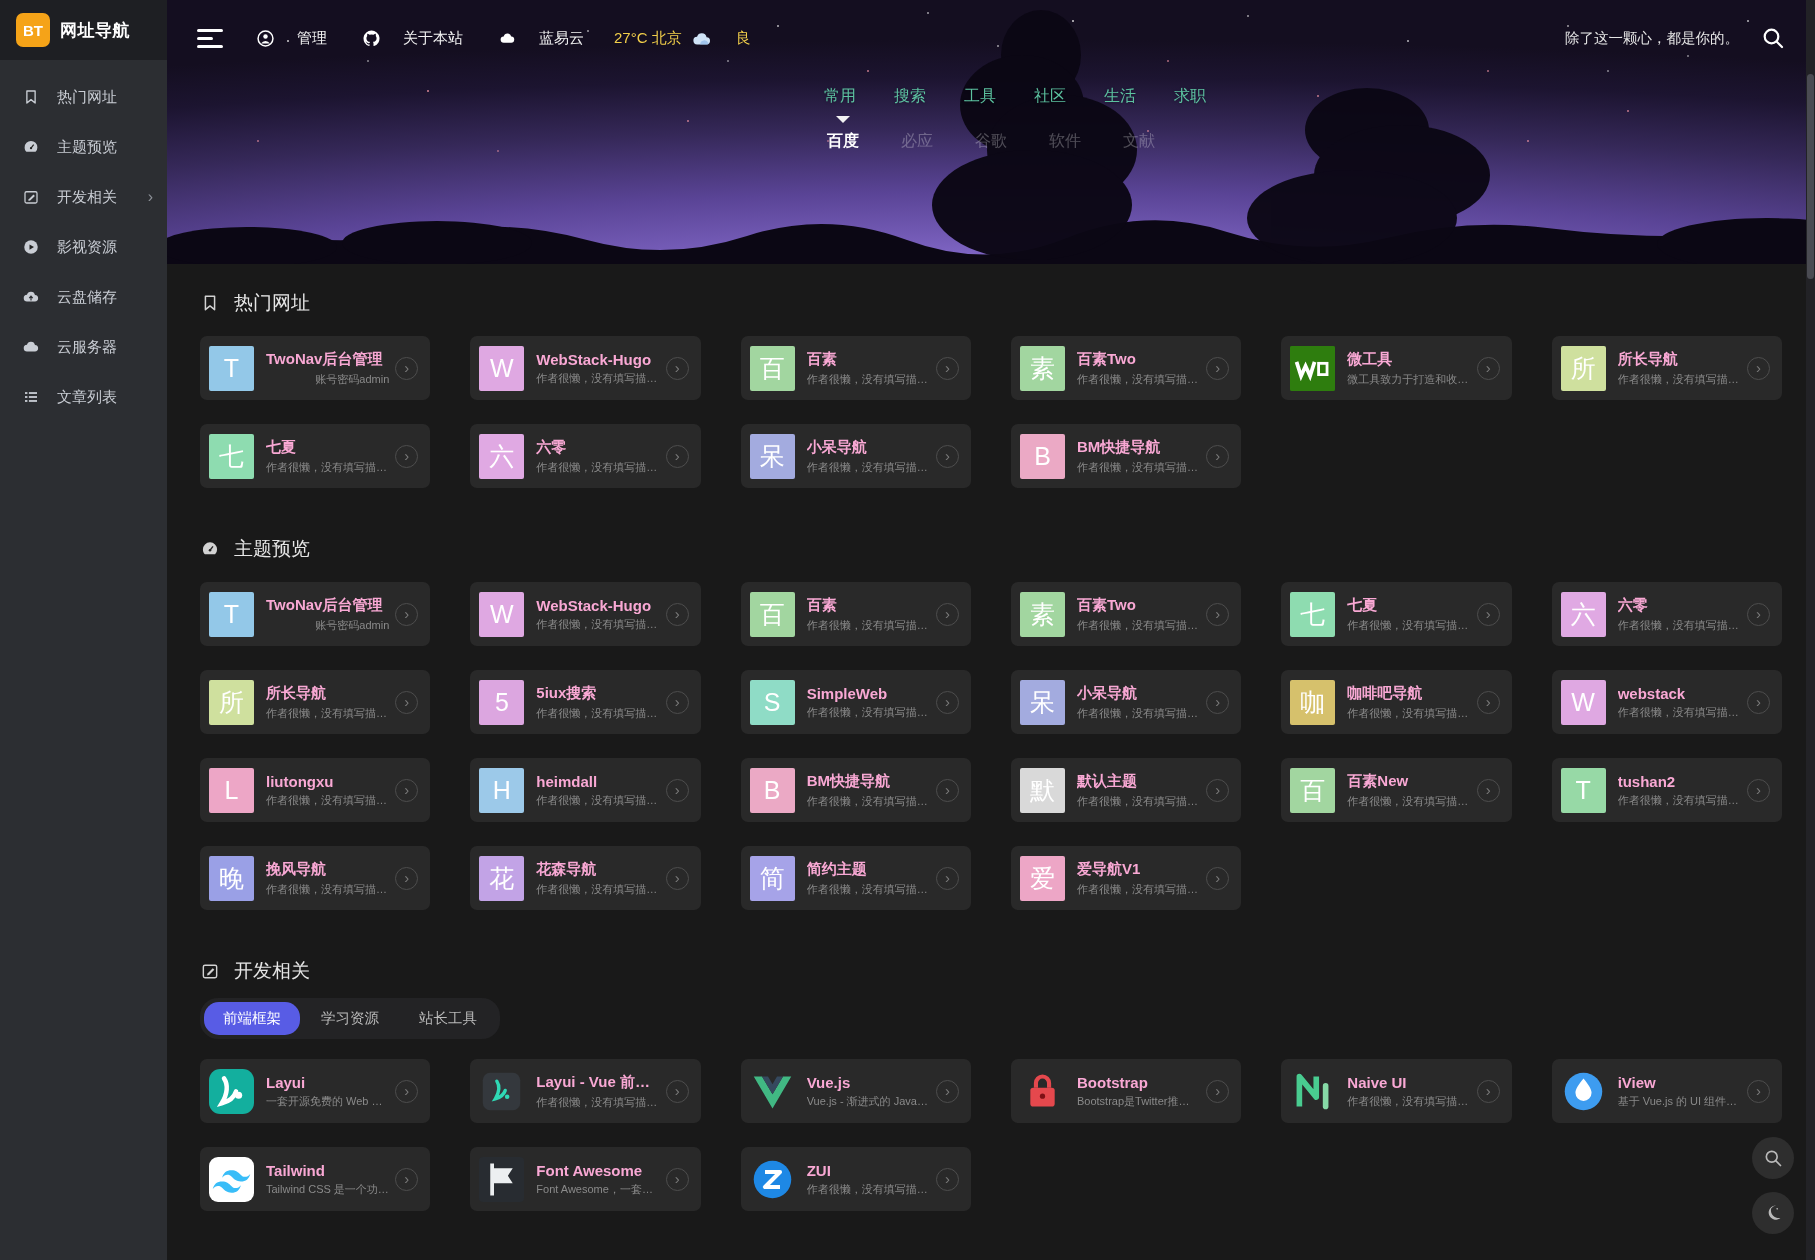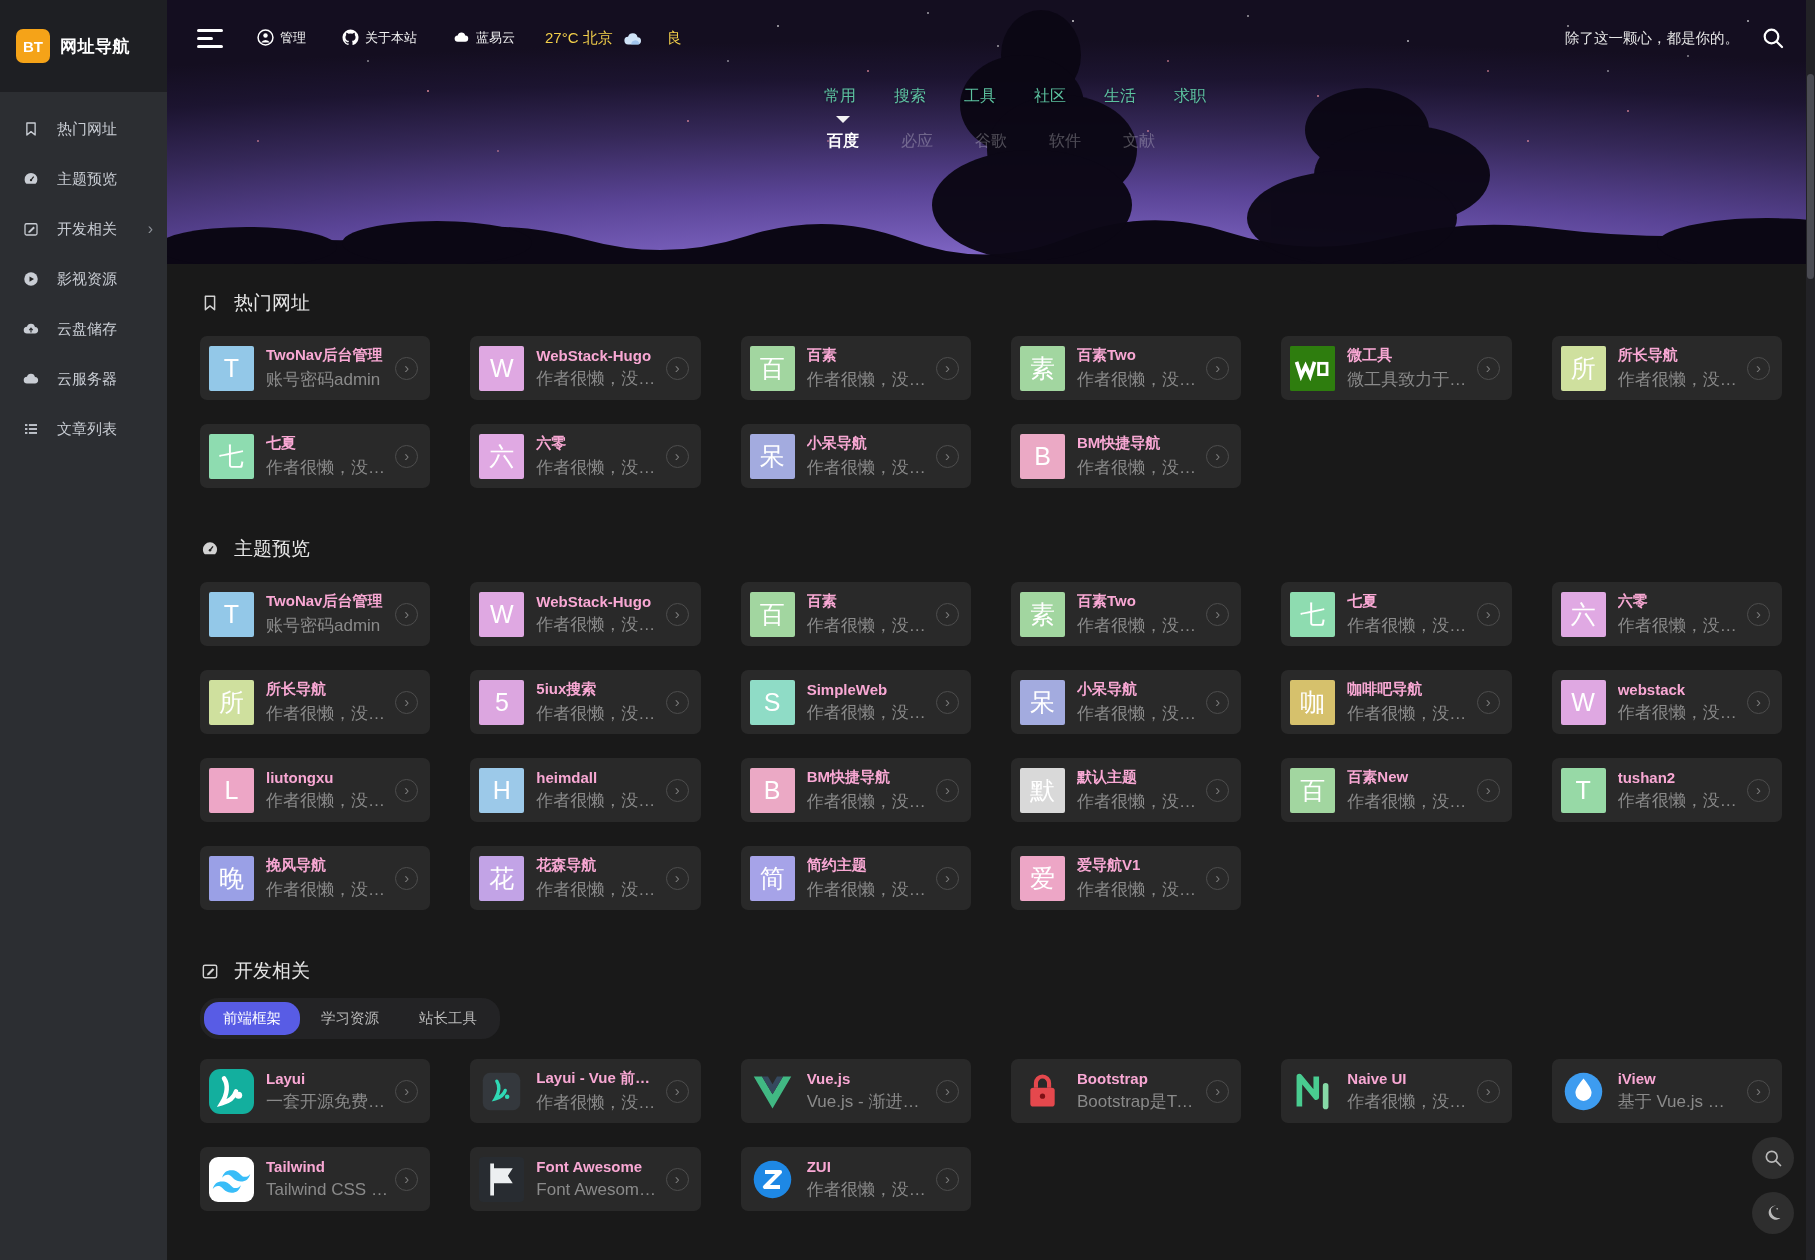--- a/index.html
+++ b/index.html
@@ -26,34 +26,34 @@
   .engine{position:relative;font-size:16px;color:rgba(255,255,255,.28);cursor:pointer;padding:2px 2px;}
   .engine.active{color:#ffffff;font-weight:bold;}
   .engine.active::before{content:'';position:absolute;top:-13px;left:50%;transform:translateX(-50%);border:7px solid transparent;border-top-color:#f2f2f2;}
 
   
   .topbar{position:absolute;left:167px;top:0;right:0;height:76px;display:flex;align-items:center;padding:0 30px;box-sizing:border-box;z-index:6;color:#fff;}
   .burger{display:inline-flex;flex-direction:column;gap:5px;margin-right:34px;cursor:pointer;}
   .burger i{display:block;height:3px;background:#fff;border-radius:2px;width:26px;}
   .burger i:nth-child(2){width:16px;}
   .top-menu{display:flex;gap:36px;align-items:center;}
-  .tm-item{display:flex;align-items:flex-start;gap:6px;font-size:13px;color:#f2f2f2;cursor:pointer;}
+  .tm-item{display:flex;align-items:center;gap:23px;font-size:15px;color:#f2f2f2;cursor:pointer;}
   .tm-icon{width:17px;height:17px;display:inline-flex;}
   .tm-icon svg{width:100%;height:100%;}
   .weather{display:flex;align-items:center;gap:9px;margin-left:30px;}
   .w-temp,.w-aqi{color:#f2cf4a;font-size:15px;}
   .w-aqi{margin-left:14px;}
   .w-cloud{width:22px;height:18px;display:inline-flex;}
   .top-right{margin-left:auto;display:flex;align-items:center;gap:22px;}
   .slogan{font-size:14.5px;color:#e5e5e5;}
   .top-search{width:24px;height:24px;color:#fff;cursor:pointer;}
 
   
   .sidebar{position:absolute;left:0;top:0;bottom:0;width:167px;background:#2c2e32;z-index:10;display:flex;flex-direction:column;}
-  .sidebar-logo{height:92px;background:#1e1f23;display:flex;align-items:center;padding-left:16px;gap:10px;flex:none;cursor:pointer;}
+  .sidebar-logo{height:60px;background:#1e1f23;display:flex;align-items:center;padding-left:16px;gap:10px;flex:none;cursor:pointer;}
   .logo-badge{width:34px;height:34px;border-radius:7px;background:#f5a318;color:#fff;font-weight:bold;font-size:15px;display:flex;align-items:center;justify-content:center;}
   .logo-title{color:#fff;font-size:17px;font-weight:bold;letter-spacing:.5px;}
   .menu{display:flex;flex-direction:column;padding-top:12px;}
   .menu-footer{margin-top:auto;padding-bottom:8px;}
   .mi{height:50px;display:flex;align-items:center;padding:0 14px 0 22px;color:#c9cdd4;font-size:15px;cursor:pointer;}
   .mi-icon{width:18px;height:18px;margin-right:17px;color:#c9cdd4;flex:none;}
   .mi-icon svg{width:100%;height:100%;}
   .mi-chevron{margin-left:auto;color:#8b8f96;font-size:16px;}
 
   
@@ -66,21 +66,21 @@
   .section .section-head{margin-top:48px;}
   .tabbar{display:inline-flex;background:#232325;border-radius:18px;padding:4px;margin-top:14px;gap:2px;}
   .tab{padding:7px 19px;border-radius:15px;font-size:14.5px;color:#b9b9b9;cursor:pointer;}
   .tab.active{background:#585ce5;color:#fff;}
   .grid{display:grid;grid-template-columns:repeat(6,1fr);gap:24px 40px;margin-top:20px;}
   .card{height:64px;background:#292929;border-radius:7px;display:flex;align-items:center;padding:0 12px 0 9px;cursor:pointer;min-width:0;}
   .card-icon{width:45px;height:45px;flex:none;display:flex;align-items:center;justify-content:center;font-size:25px;color:#fff;margin-right:12px;border-radius:2px;overflow:hidden;}
   .card-icon svg{width:100%;height:100%;}
   .card-text{flex:1;min-width:0;display:flex;flex-direction:column;gap:3px;}
   .card-title{font-size:15px;font-weight:bold;color:#f9a8d4;white-space:nowrap;overflow:hidden;text-overflow:ellipsis;}
-  .card-desc{font-size:17px;color:#8a8a8a;white-space:nowrap;overflow:hidden;text-overflow:ellipsis;}
+  .card-desc{font-size:11px;color:#8a8a8a;white-space:nowrap;overflow:hidden;text-overflow:ellipsis;text-align:right;}
   .card-arrow{flex:none;width:21px;height:21px;border:1px solid #4d4d4d;border-radius:50%;color:#7a7a7a;font-size:15px;line-height:19px;text-align:center;margin-left:6px;}
 
   
   .fabs{position:absolute;right:21px;bottom:26px;display:flex;flex-direction:column;gap:13px;z-index:20;}
   .fab{width:42px;height:42px;border-radius:50%;background:#2e2e2e;border:none;color:#b9b9b9;display:flex;align-items:center;justify-content:center;cursor:pointer;padding:0;}
   .fab svg{width:20px;height:20px;}
   .scrollbar{position:absolute;right:0;top:0;width:9px;height:100%;background:#222226;z-index:30;}
   .scroll-thumb{position:absolute;top:74px;left:1px;right:1px;height:205px;background:#4a4b52;border-radius:4px;}
 </style>
 </head>

